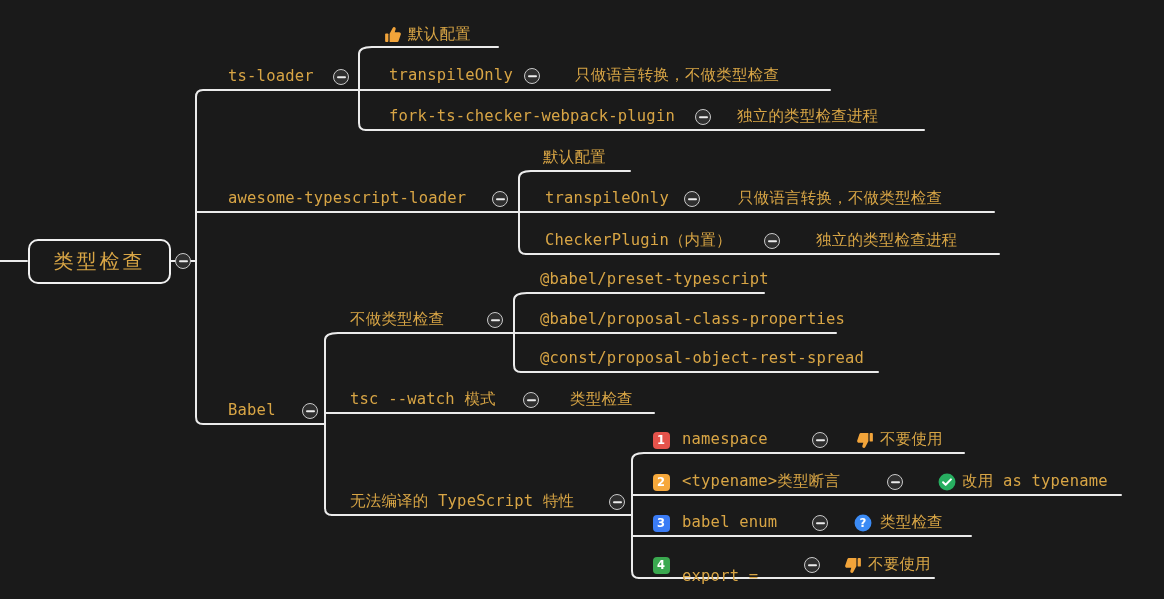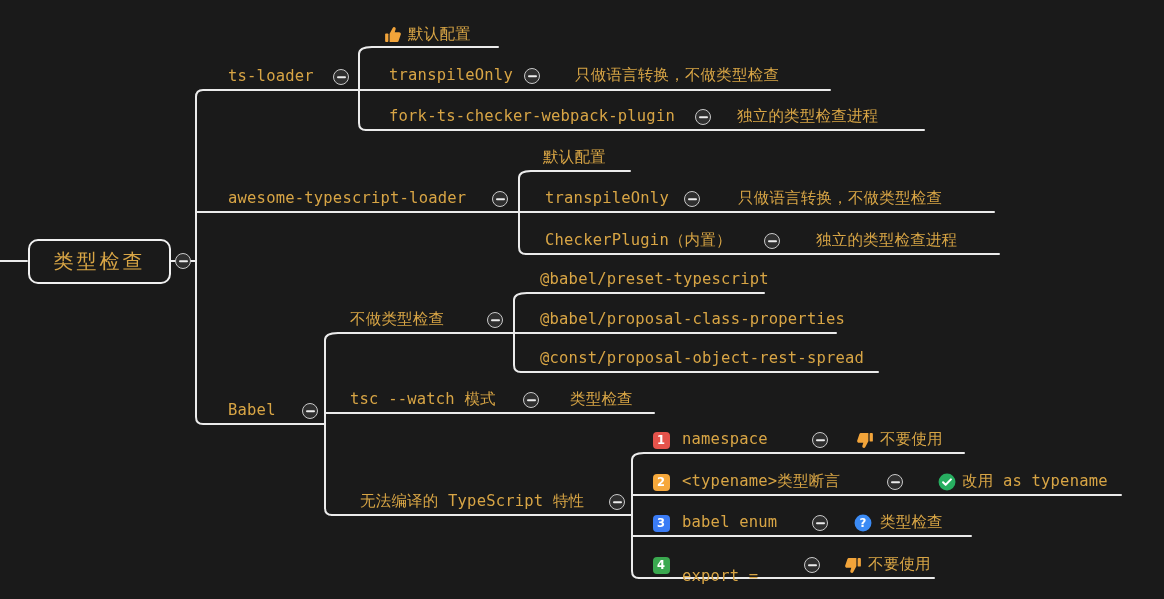--- a/index.html
+++ b/index.html
@@ -113,21 +113,21 @@
   <span class="t" style="left:350px;top:320px">不做类型检查</span>
   <span class="cbtn" style="left:495px;top:320px"></span>
   <span class="t" style="left:540px;top:280px">@babel/preset-typescript</span>
   <span class="t" style="left:540px;top:320px">@babel/proposal-class-properties</span>
   <span class="t" style="left:540px;top:359px">@const/proposal-object-rest-spread</span>
 
   <span class="t" style="left:350px;top:400px">tsc --watch 模式</span>
   <span class="cbtn" style="left:531px;top:400px"></span>
   <span class="t" style="left:570px;top:400px">类型检查</span>
 
-  <span class="t" style="left:360px;top:502px">无法编译的 TypeScript 特性</span>
+  <span class="t" style="left:350px;top:502px">无法编译的 TypeScript 特性</span>
   <span class="cbtn" style="left:617px;top:502px"></span>
 
   <span class="badge b1" style="left:661px;top:440px">1</span>
   <span class="t" style="left:682px;top:440px">namespace</span>
   <span class="cbtn" style="left:820px;top:440px"></span>
   <span class="icon" style="left:865px;top:440px">
     <svg viewBox="0 0 16 16">
         <g fill="#f2a43a" transform="rotate(180 8 8)">
           <rect x="1" y="6.6" width="2.9" height="7.6" rx="0.8"></rect>
           <path d="M5 14.2V6.9l2.7-5.2c.25-.5.75-.8 1.25-.8.8 0 1.45.65 1.45 1.45 0 .15-.03.3-.07.44L9.5 5.5h3.9c.9 0 1.6.72 1.6 1.6 0 .2-.03.38-.1.56l-1.95 5.6c-.2.56-.73.94-1.33.94H5z"></path>

